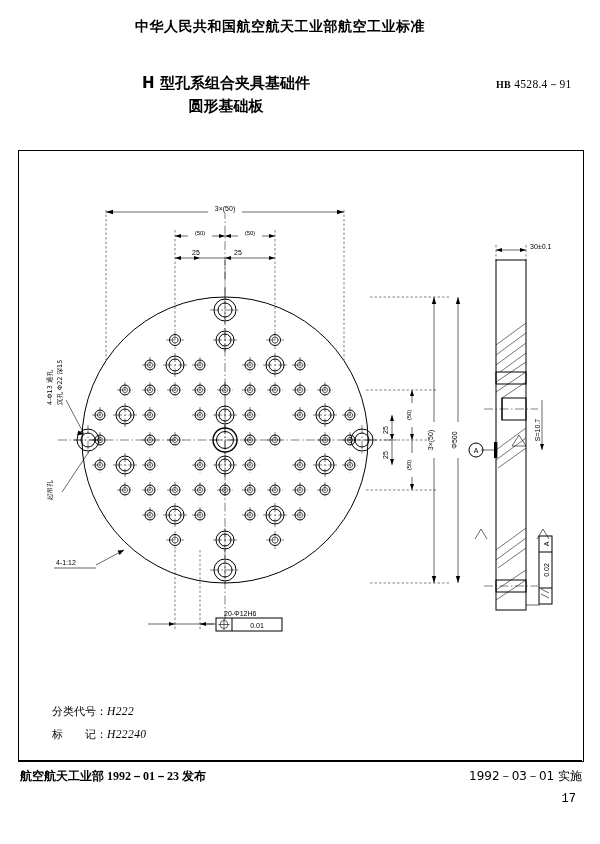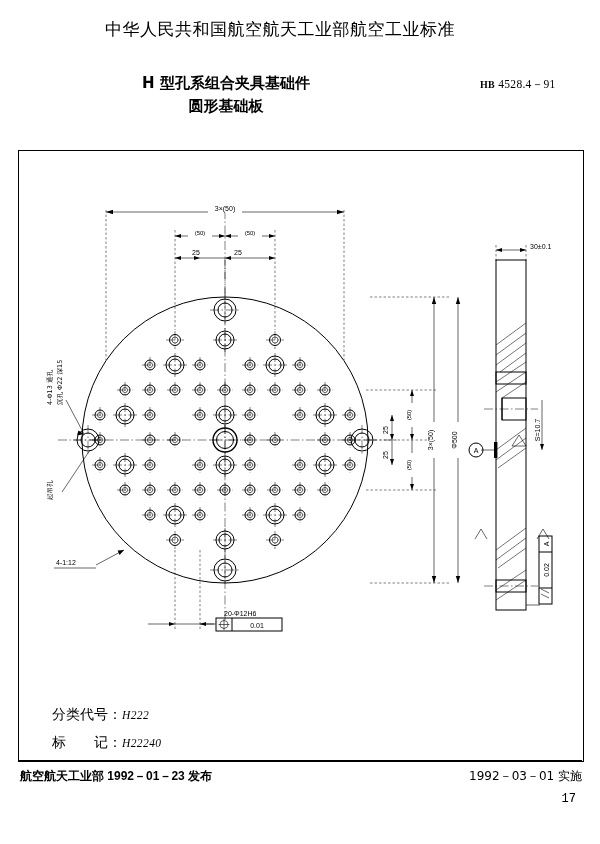--- a/index.html
+++ b/index.html
@@ -6,25 +6,25 @@
   body{
     width:600px;height:844px;position:relative;overflow:hidden;
     font-family:"Liberation Sans","DejaVu Sans",sans-serif;
     color:#000;
   }
   .page{position:absolute;inset:0;}
 
   
   .hdr-title{
     position:absolute;top:18px;left:0;width:560px;text-align:center;
-    font-size:17px;font-weight:normal;letter-spacing:.5px;
+    font-size:14px;font-weight:bold;letter-spacing:.5px;
     font-family:"DejaVu Sans",sans-serif;
   }
 
-  .title-block{position:absolute;top:72px;left:0;width:476px;padding-left:16px;}
+  .title-block{position:absolute;top:72px;left:16px;width:476px;}
   .title-main{
     width:420px;text-align:center;margin:0;
     font-size:15px;font-weight:bold;line-height:1.55;
     font-family:"DejaVu Sans",sans-serif;
   }
   .std-no{
     position:absolute;top:5px;left:452px;
     font-size:11.5px;font-family:"Liberation Serif",serif;
     letter-spacing:.3px;white-space:nowrap;
   }
@@ -38,27 +38,27 @@
 
   
   .draw{position:absolute;left:18px;top:150px;width:564px;height:610px;}
   .draw svg{display:block;}
 
   
   .footer{position:absolute;left:0;top:700px;width:600px;}
   .meta{position:absolute;left:52px;top:0;font-size:11.5px;
         font-family:"Liberation Serif",serif;line-height:2.0;}
   .meta-row{white-space:pre;}
-  .meta-lab{font-family:"DejaVu Sans",sans-serif;font-size:14px;}
+  .meta-lab{font-family:"DejaVu Sans",sans-serif;font-size:11px;}
   .meta-val{font-family:"Liberation Serif",serif;letter-spacing:.4px;font-style:italic;}
 
   .foot-rule{position:absolute;left:18px;top:760px;width:564px;
              border-top:2px solid #000;}
   .issue{position:absolute;left:20px;top:768px;font-size:12px;font-weight:bold;
-         font-family:Liberation Sans, sans-serif;white-space:pre;}
+         font-family:Liberation Serif, serif;white-space:pre;}
   .effect{position:absolute;right:18px;top:768px;font-size:12px;font-weight:normal;
           font-family:"DejaVu Sans",sans-serif;white-space:pre;}
   .pageno{position:absolute;right:24px;top:792px;font-size:12px;
           font-family:Liberation Mono, monospace;}
 
   .dim{font-family:"Liberation Sans",sans-serif;font-size:7px;fill:#000;}
   .dim-s{font-family:"Liberation Sans",sans-serif;font-size:6px;fill:#000;}
   .cn{font-family:"DejaVu Sans",sans-serif;font-size:6.5px;fill:#000;}
   .ln{stroke:#000;fill:none;}
   .thin{stroke-width:.6;}

